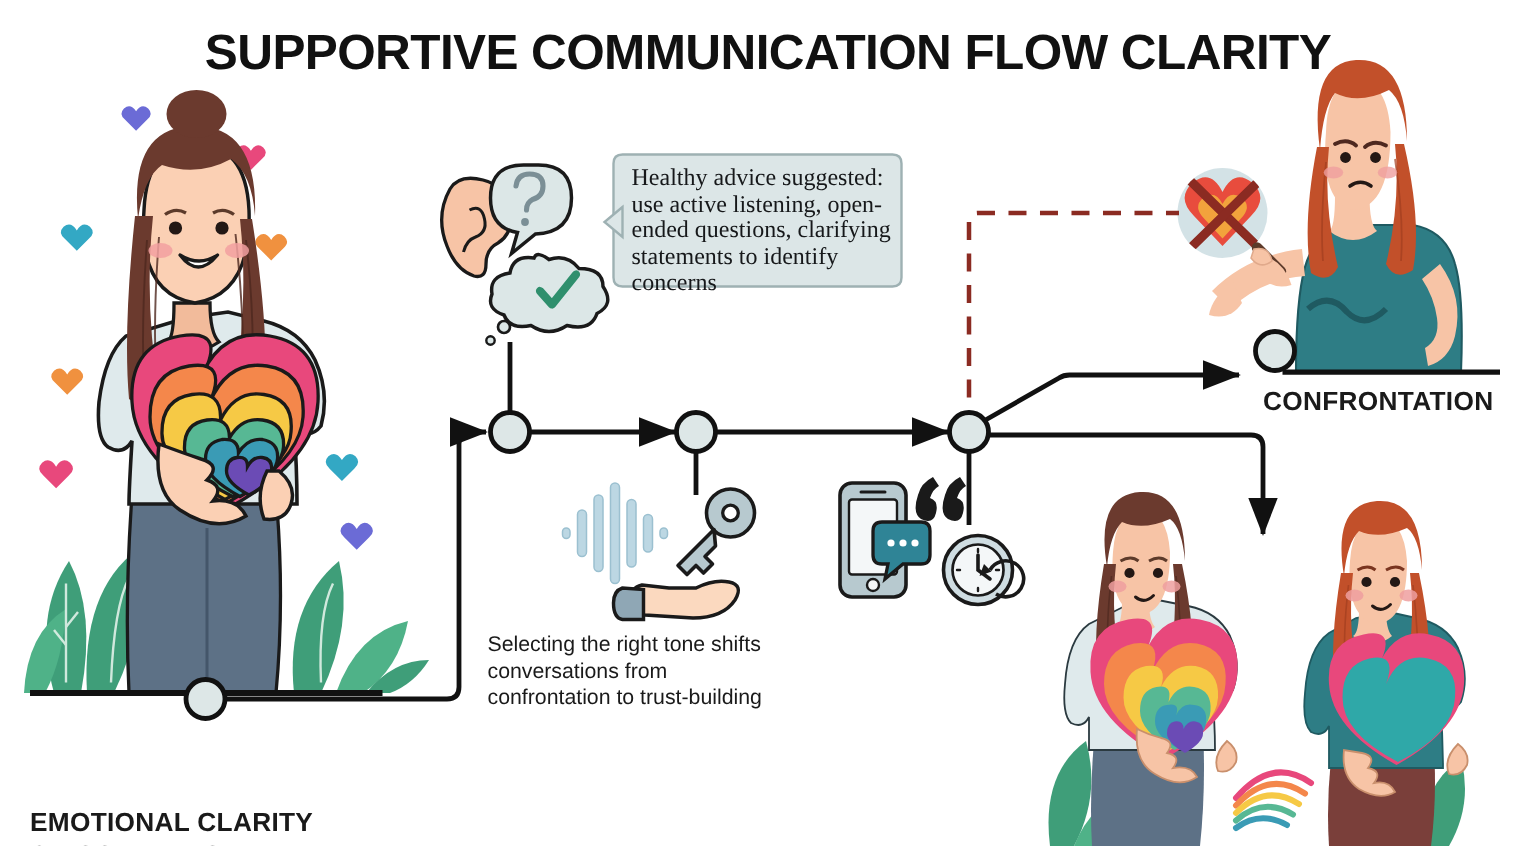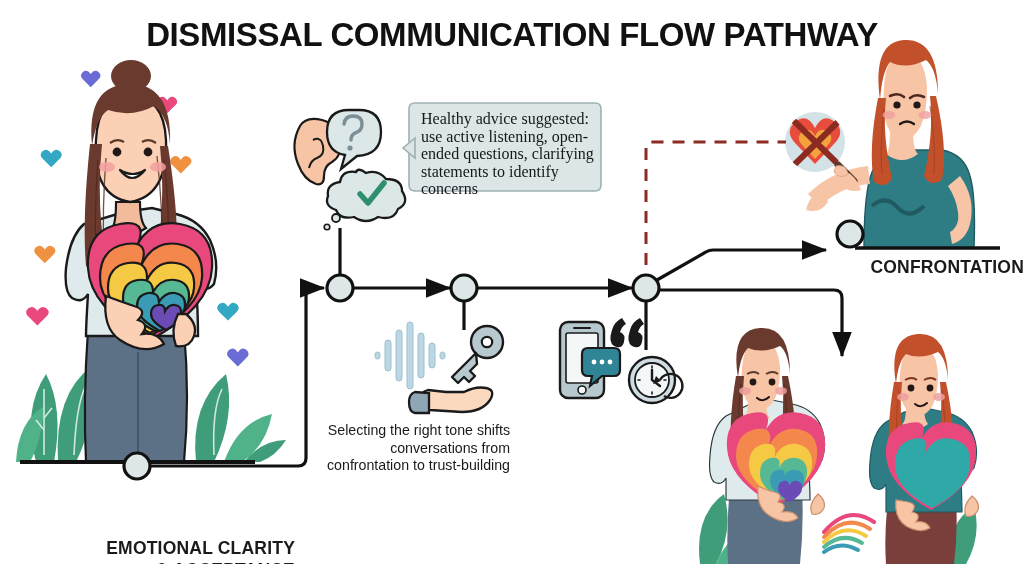--- a/index.html
+++ b/index.html
@@ -23,21 +23,21 @@
     text-align: center;
     font-family: "Liberation Sans", sans-serif;
     font-weight: bold;
     font-size: 33px;
     letter-spacing: -0.4px;
     color: #111111;
     white-space: nowrap;
   }
   .caption {
     position: absolute;
-    text-align: right;
+    text-align: left;
     font-family: "Liberation Sans", sans-serif;
     color: #1a1a1a;
   }
   .caption-bold {
     font-weight: bold;
     font-size: 17.5px;
     line-height: 22px;
     letter-spacing: 0.2px;
   }
   .caption-body {
@@ -63,21 +63,21 @@
     font-size: 16px;
     line-height: 17.6px;
     color: #16181a;
   }
 </style>
 </head>
 <body>
 
 <div id="canvas">
 
-  <div id="title">DISMISSAL COMMUNICATION FLOW PATHWAY</div>
+  <div id="title">SUPPORTIVE COMMUNICATION FLOW CLARITY</div>
 
   <svg class="svg-layer" viewBox="0 0 1024 564">
 
     <defs>
       <marker id="arrow" markerWidth="9" markerHeight="9" refX="7.6" refY="3.1" orient="auto" markerUnits="strokeWidth">
         <path d="M0,0 L8,3.1 L0,6.2 z" fill="#111111"></path>
       </marker>
       <clipPath id="magClip">
           <circle cx="815" cy="142" r="30"></circle>
         </clipPath>

